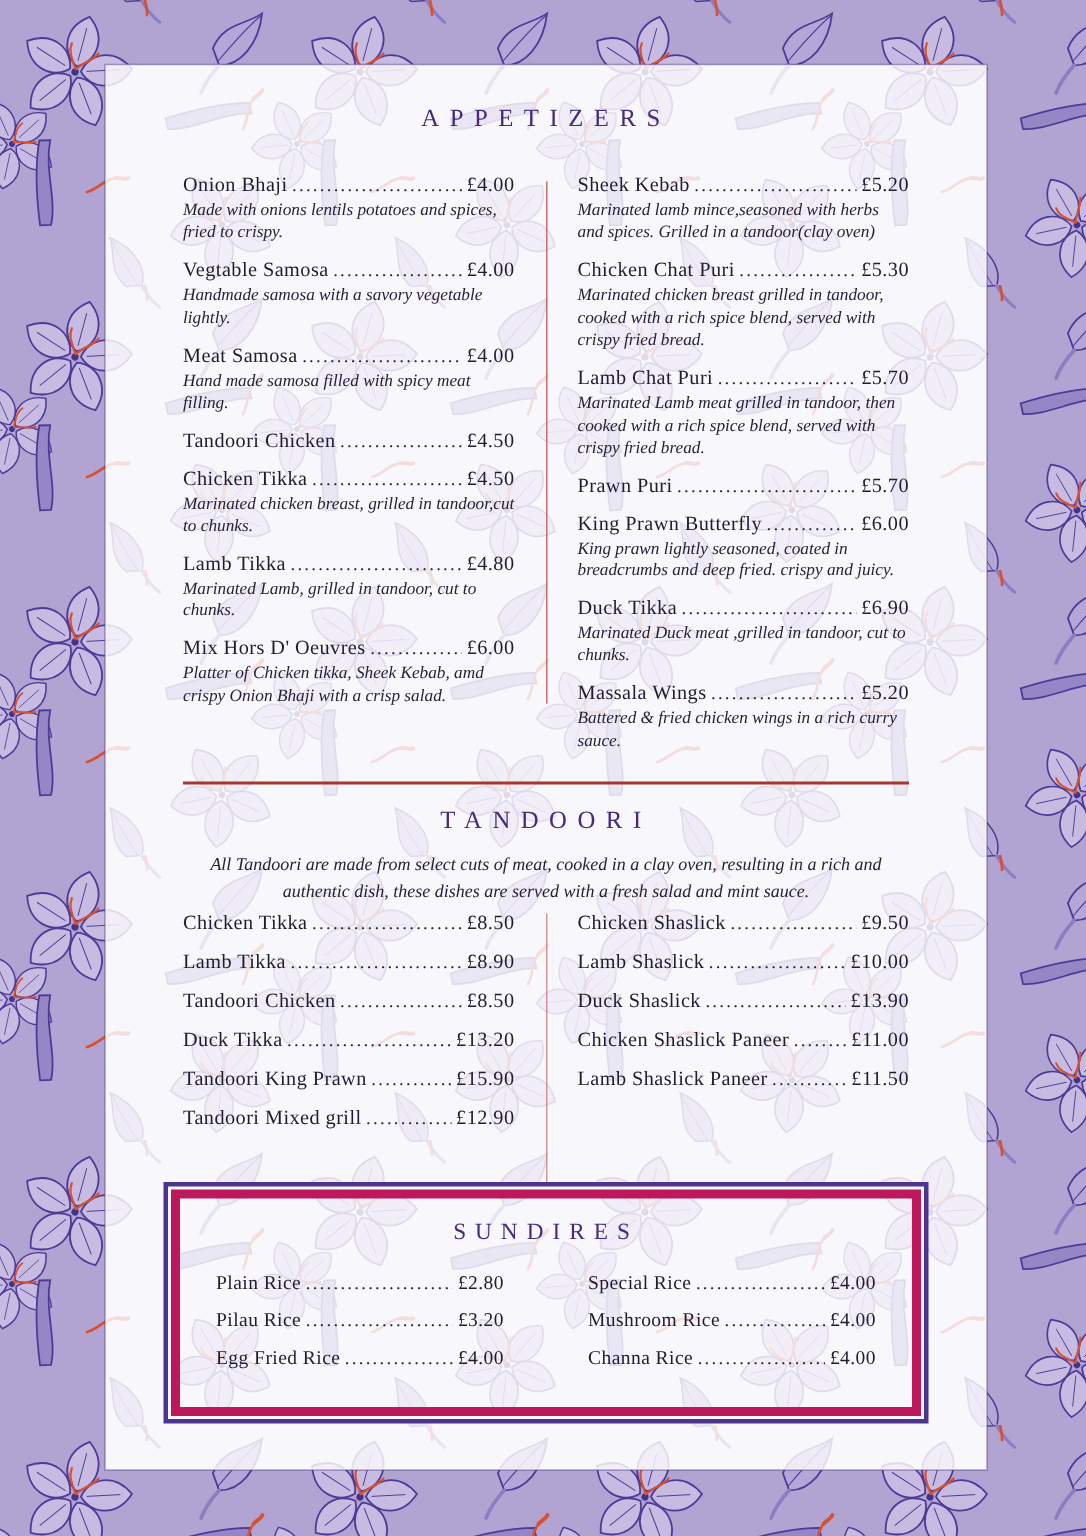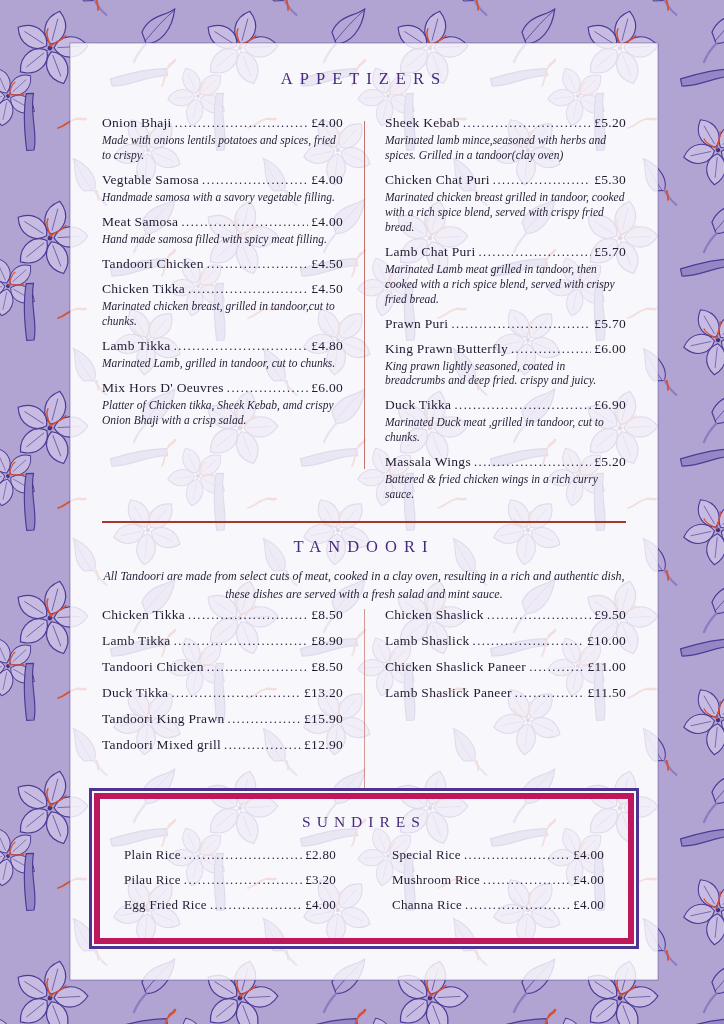--- a/index.html
+++ b/index.html
@@ -4,21 +4,21 @@
 <style>
   html,body{margin:0;padding:0;}
   .page{
     position:relative;width:724px;height:1024px;overflow:hidden;
     font-family:"Liberation Serif","DejaVu Serif",serif;
     background:#b1a4d2;
   }
   .bg-svg{position:absolute;left:0;top:0;}
   .panel{
     position:absolute;left:70px;top:43px;width:588px;height:937px;
-    box-sizing:border-box;padding:26px 32px 0;
+    box-sizing:border-box;padding:26px 52px 0;
   }
   .sec-title{
     margin:0;text-align:center;font-weight:normal;
     font-size:16.5px;letter-spacing:7px;color:#472a7d;
   }
   .sec-title.appetizers{margin-bottom:26px;}
   .sec-title.tandoori{margin:6px 0 10px;}
   .cols{display:flex;gap:42px;position:relative;}
   .col{flex:1;min-width:0;}
   .vdiv{position:absolute;left:50%;width:1px;background:#bc5a50;}
@@ -136,21 +136,21 @@
     </div>
     <div class="desc">Made with onions lentils potatoes and spices, fried to crispy.</div>
   </div>
 
   <div class="ai">
     <div class="row">
       <span class="nm">Vegtable Samosa</span>
       <span class="lead"></span>
       <span class="pr">£4.00</span>
     </div>
-    <div class="desc">Handmade samosa with a savory vegetable filling.</div>
+    <div class="desc">Handmade samosa with a savory vegetable lightly.</div>
   </div>
 
   <div class="ai">
     <div class="row">
       <span class="nm">Meat Samosa</span>
       <span class="lead"></span>
       <span class="pr">£4.00</span>
     </div>
     <div class="desc">Hand made samosa filled with spicy meat filling.</div>
   </div>
@@ -305,20 +305,25 @@
     <span class="lead"></span>
     <span class="pr">£9.50</span>
   </div>
 
   <div class="row srow">
     <span class="nm">Lamb Shaslick</span>
     <span class="lead"></span>
     <span class="pr">£10.00</span>
   </div>
 
+  <div class="row srow">
+    <span class="nm">Duck Shaslick</span>
+    <span class="lead"></span>
+    <span class="pr">£13.90</span>
+  </div>
 
   <div class="row srow">
     <span class="nm">Chicken Shaslick Paneer</span>
     <span class="lead"></span>
     <span class="pr">£11.00</span>
   </div>
 
   <div class="row srow">
     <span class="nm">Lamb Shaslick Paneer</span>
     <span class="lead"></span>

